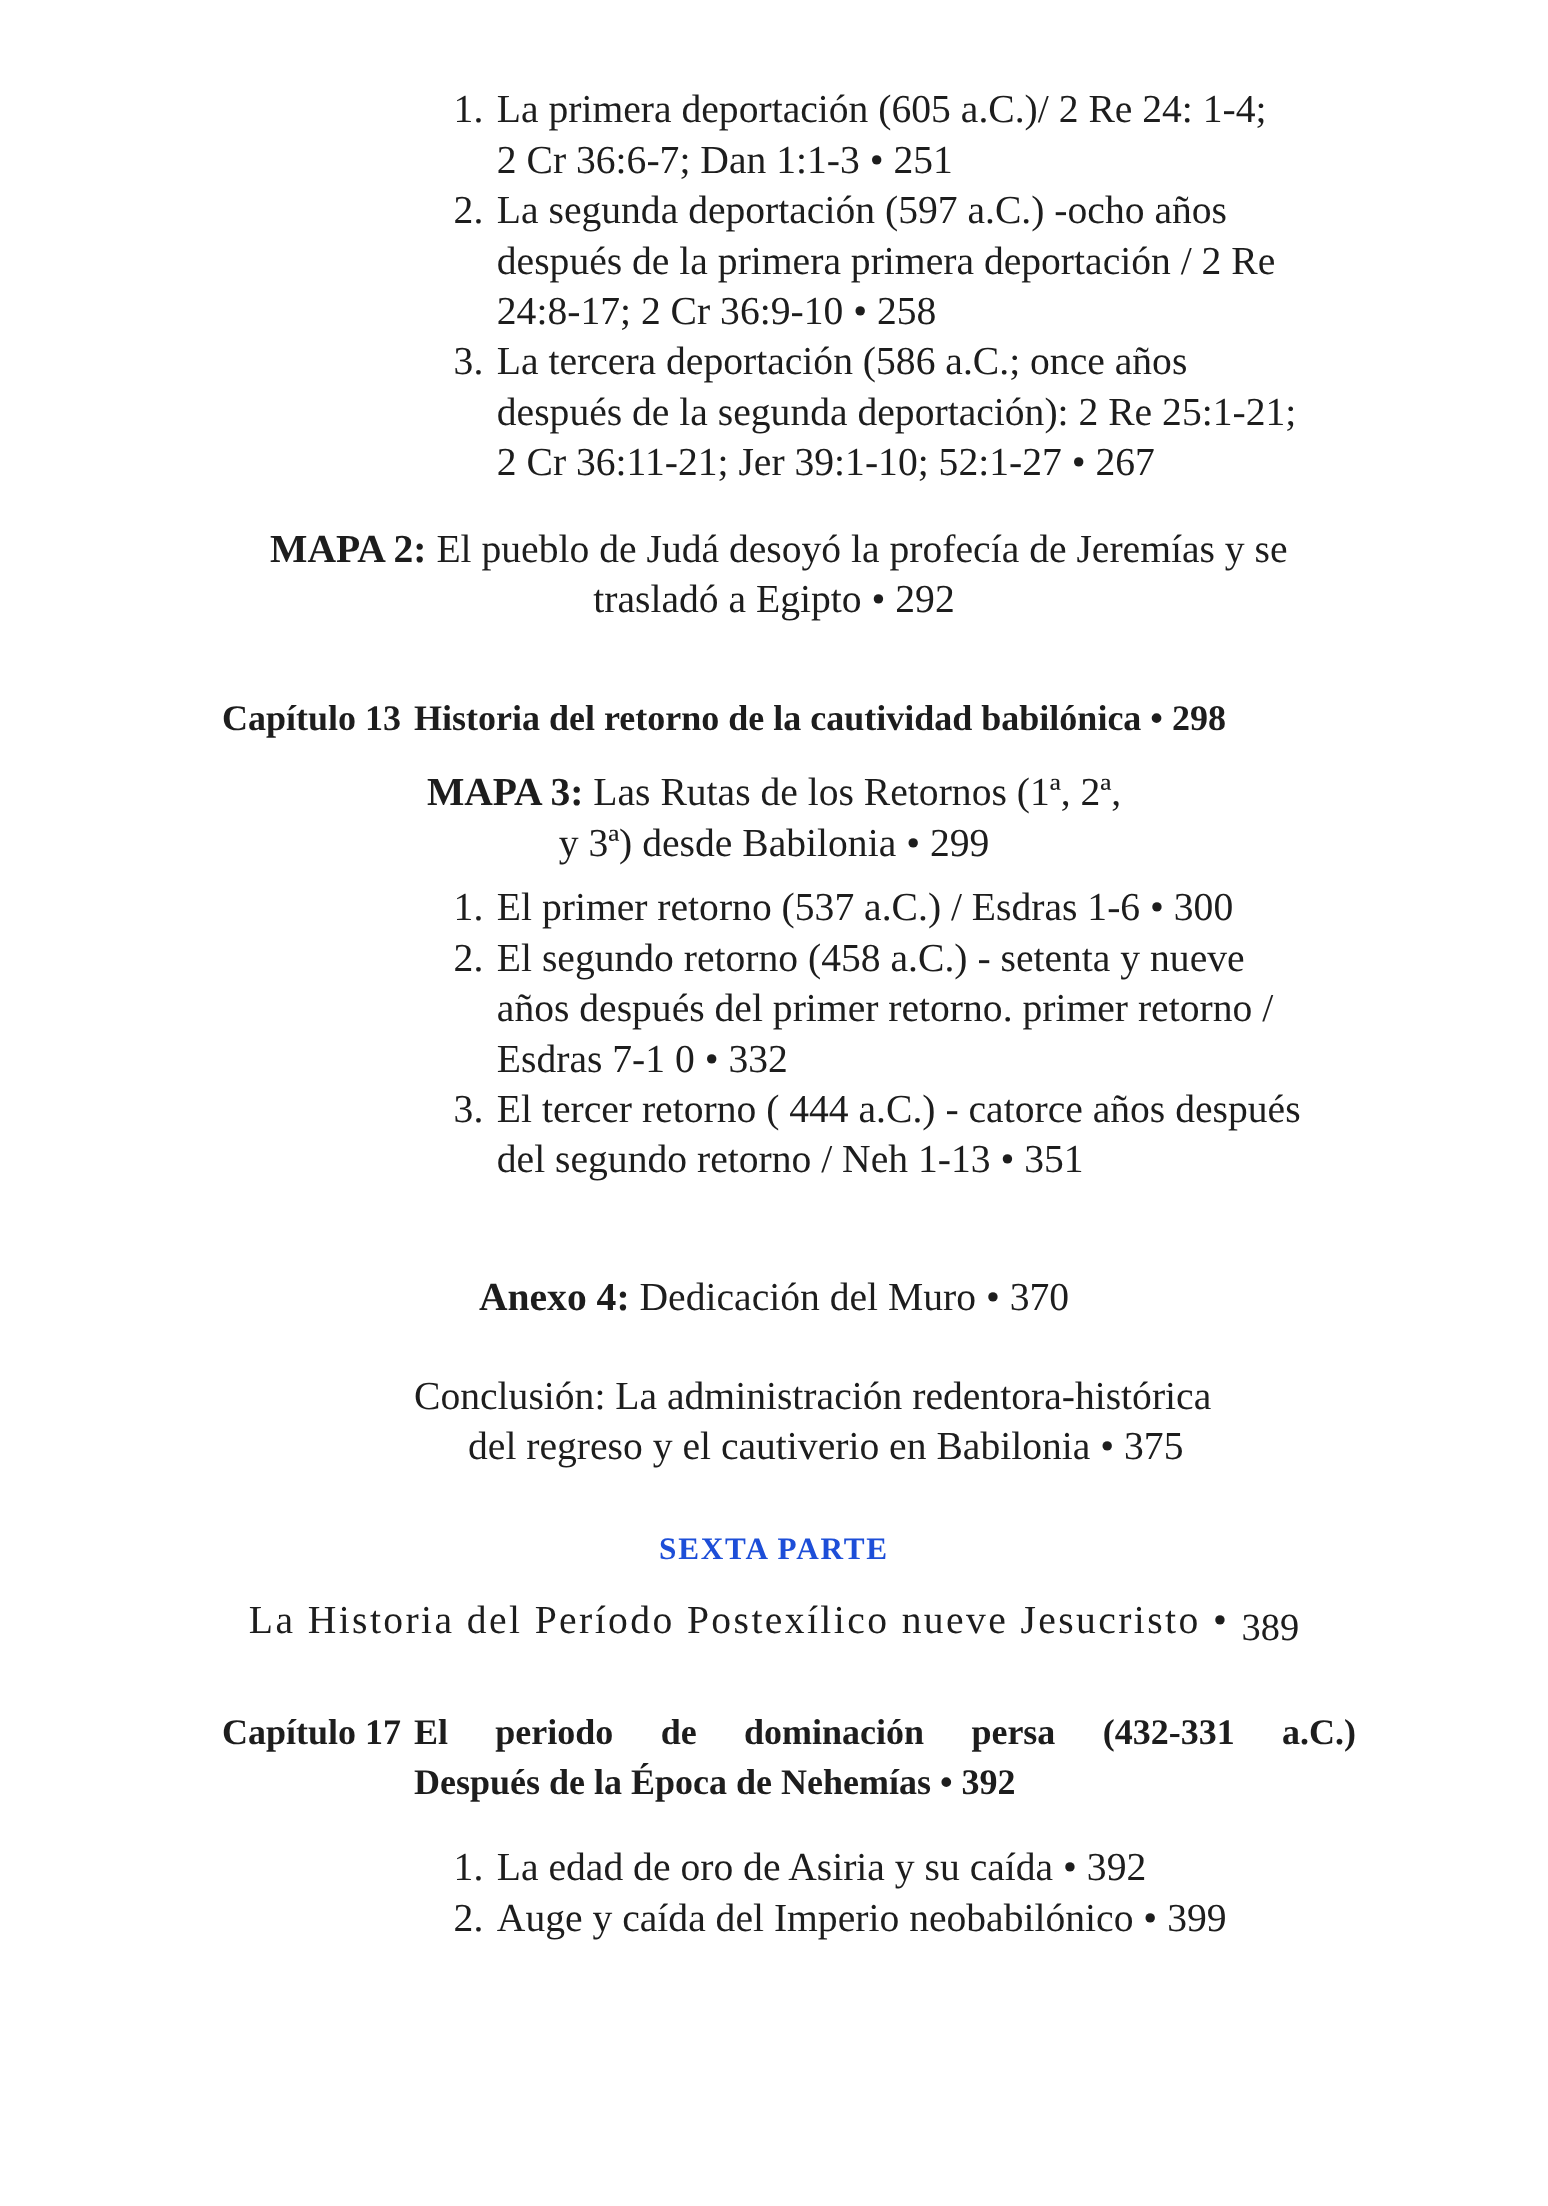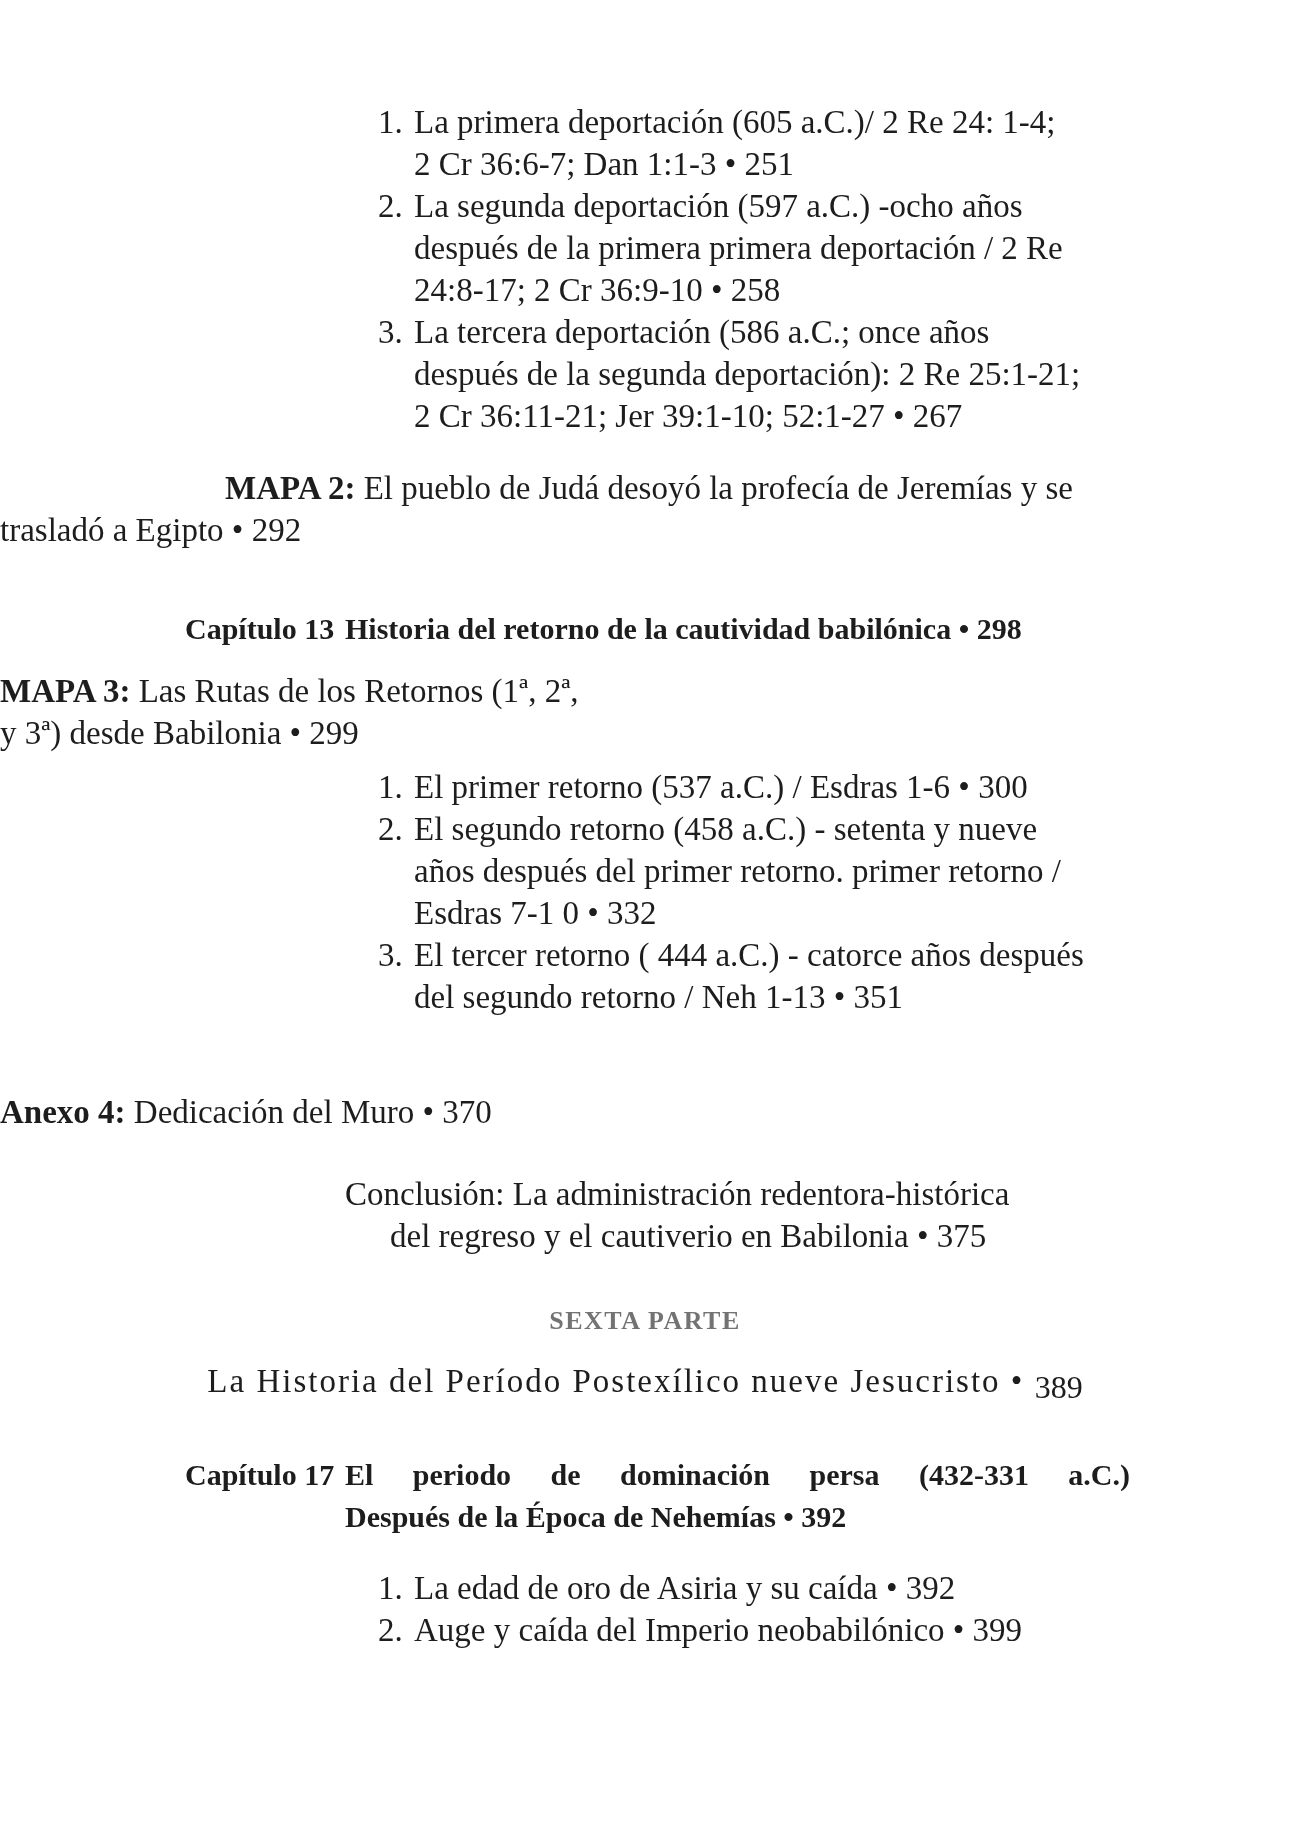--- a/index.html
+++ b/index.html
@@ -4,32 +4,32 @@
 <style>
   html,body { margin:0; padding:0; background:#ffffff; }
   .page {
     position:relative;
     width:1290px; height:1838px;
     margin:0 auto;
     background:#ffffff;
     color:#1d1d1d;
     font-family:"Liberation Serif","DejaVu Serif",serif;
     box-sizing:border-box;
-    padding-top:101px;
+    padding-top:71px;
     overflow:hidden;
   }
   .line { font-size:33px; line-height:42px; white-space:nowrap; }
   .b { font-weight:bold; }
   
   .num-line { padding-left:378px; }
   .num { display:inline-block; width:36px; }
   .cont { padding-left:414px; }
   
   .mapa2-l1 { padding-left:225px; }
-  .centered { text-align:left; white-space:nowrap; }
+  .centered { text-align:center; white-space:nowrap; }
   
   .chapter { display:flex; font-weight:bold; font-size:30px; line-height:42px; padding-left:185px; }
   .ch-label { flex:none; width:160px; white-space:nowrap; }
   .ch-title { white-space:nowrap; }
   .cap14-title { width:785px; white-space:normal; text-align:justify; text-align-last:justify; }
   .cap14-l2 { padding-left:345px; font-weight:bold; font-size:30px; line-height:42px; white-space:nowrap; }
   
   .concl1 { padding-left:345px; }
   .concl2 { padding-left:390px; }
   
@@ -108,21 +108,21 @@
 
   <div class="line centered anexo">
     <span class="b">Anexo 4:</span><span> Dedicación del Muro • 370</span>
   </div>
 
   <div class="concl">
     <div class="line concl1">Conclusión: La administración redentora-histórica</div>
     <div class="line concl2">del regreso y el cautiverio en Babilonia • 375</div>
   </div>
 
-  <div class="sexta" style="color:#737373;">SEXTA PARTE</div>
+  <div class="sexta" style="color:#1d4ed8;">SEXTA PARTE</div>
   <div class="parte-title">
     <span>La Historia del Período Postexílico nueve Jesucristo • </span><span class="pnum-big">389</span>
   </div>
 
   <div class="chapter cap14">
     <span class="ch-label">Capítulo 17</span>
     <span class="cap14-title">El periodo de dominación persa (432-331 a.C.)</span>
   </div>
   <div class="cap14-l2">Después de la Época de Nehemías • 392</div>
 

